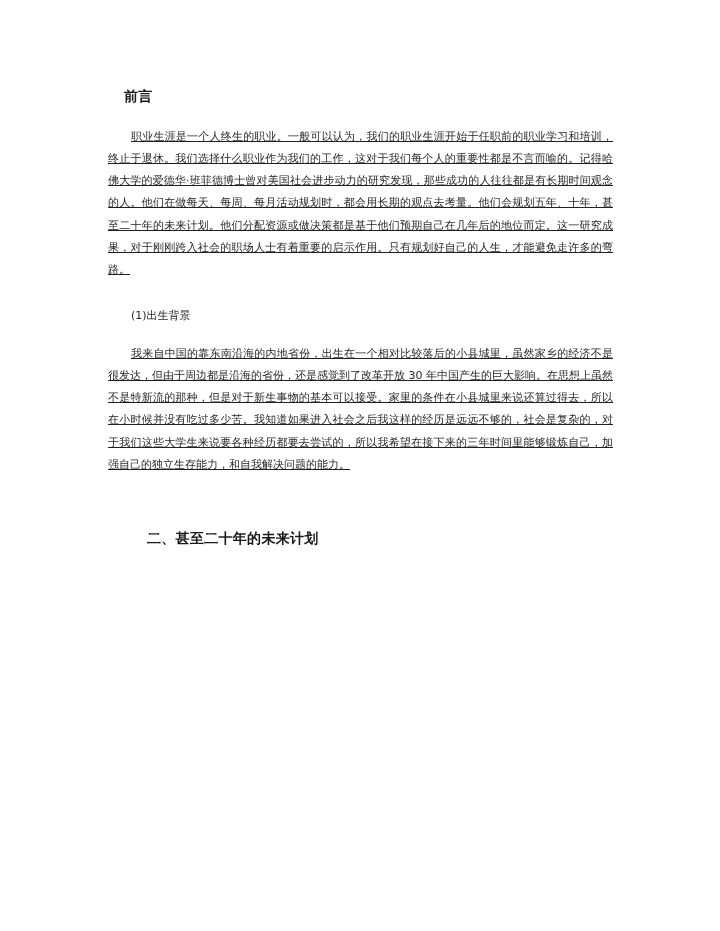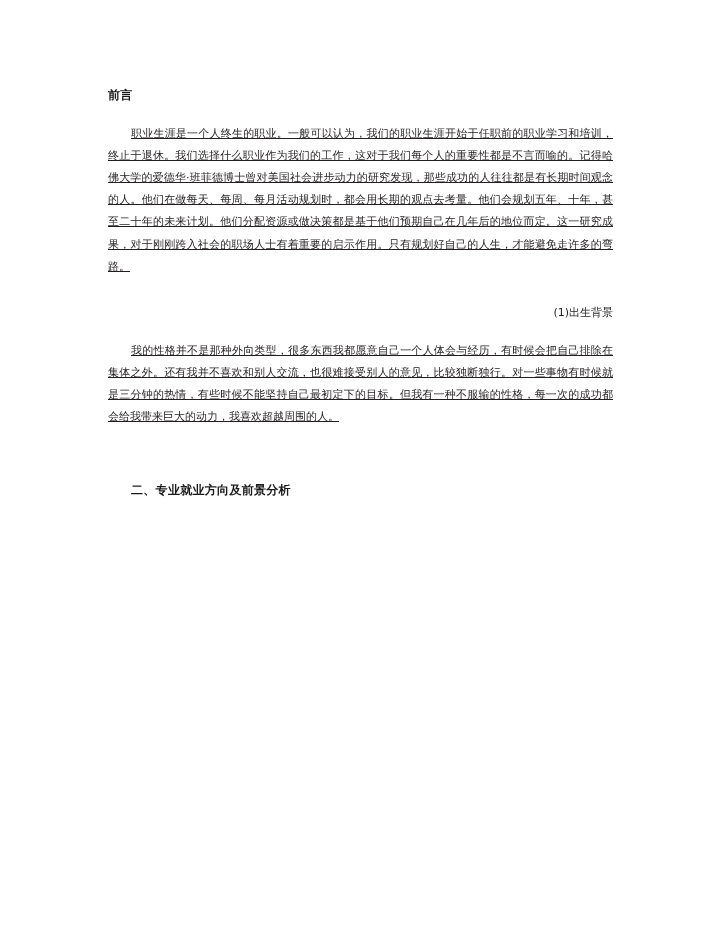--- a/index.html
+++ b/index.html
@@ -19,42 +19,41 @@
     width: 720px;
     height: 931px;
     background: #ffffff;
     box-sizing: border-box;
     padding: 86px 108px 40px 108px;
   }
   .doc-body {
     width: 505px;
   }
   .heading {
-    font-size: 12px;
+    font-size: 14px;
     font-weight: bold;
     line-height: 1.55;
     letter-spacing: 0.3px;
-    margin: 0 0 17px 0;
+    margin: 0 0 17px 16px;
     color: #1a1a1a;
   }
   .heading.sub {
     text-indent: 23px;
     margin-top: 26px;
     margin-bottom: 18px;
   }
   .heading.first {
     margin-bottom: 18px;
   }
   .subheading {
     font-size: 11px;
     line-height: 1.6;
     margin: 0 0 18px 0;
     text-indent: 23px;
     color: #231f20;
-    text-align: right;
   }
   .para {
     font-size: 11px;
     line-height: 2.02;
     margin: 0 0 17px 0;
     text-align: justify;
     text-justify: inter-ideograph;
     text-indent: 23px;
     color: #231f20;
     text-decoration: underline;
@@ -72,23 +71,23 @@
 
     <p class="heading first">前言</p>
 
     <p class="para">职业生涯是一个人终生的职业。一般可以认为，我们的职业生涯开始于任职前的职业学习和培训，终止于退休。我们选择什么职业作为我们的工作，这对于我们每个人的重要性都是不言而喻的。记得哈佛大学的爱德华·班菲德博士曾对美国社会进步动力的研究发现，那些成功的人往往都是有长期时间观念的人。他们在做每天、每周、每月活动规划时，都会用长期的观点去考量。他们会规划五年、十年，甚至二十年的未来计划。他们分配资源或做决策都是基于他们预期自己在几年后的地位而定。这一研究成果，对于刚刚跨入社会的职场人士有着重要的启示作用。只有规划好自己的人生，才能避免走许多的弯路。</p>
 
     <div class="spacer-lg"></div>
 
 
     <p class="subheading">(1)出生背景</p>
 
+    <p class="para">我来自中国的靠东南沿海的内地省份，出生在一个相对比较落后的小县城里，虽然家乡的经济不是很发达，但由于周边都是沿海的省份，还是感觉到了改革开放 30 年中国产生的巨大影响。在思想上虽然不是特新流的那种，但是对于新生事物的基本可以接受。家里的条件在小县城里来说还算过得去，所以在小时候并没有吃过多少苦。我知道如果进入社会之后我这样的经历是远远不够的，社会是复杂的，对于我们这些大学生来说要各种经历都要去尝试的，所以我希望在接下来的三年时间里能够锻炼自己，加强自己的独立生存能力，和自我解决问题的能力。</p>
 
 
-    <p class="para">我的性格并不是那种外向类型，很多东西我都愿意自己一个人体会与经历，有时候会把自己排除在集体之外。还有我并不喜欢和别人交流，也很难接受别人的意见，比较独断独行。对一些事物有时候就是三分钟的热情，有些时候不能坚持自己最初定下的目标。但我有一种不服输的性格，每一次的成功都会给我带来巨大的动力，我喜欢超越周围的人。</p>
 
 
     <div class="spacer-lg"></div>
 
-    <p class="heading sub">二、专业就业方向及前景分析</p>
+    <p class="heading sub">二、甚至二十年的未来计划</p>
 
   </div>
 </div>
 
 </body></html>

